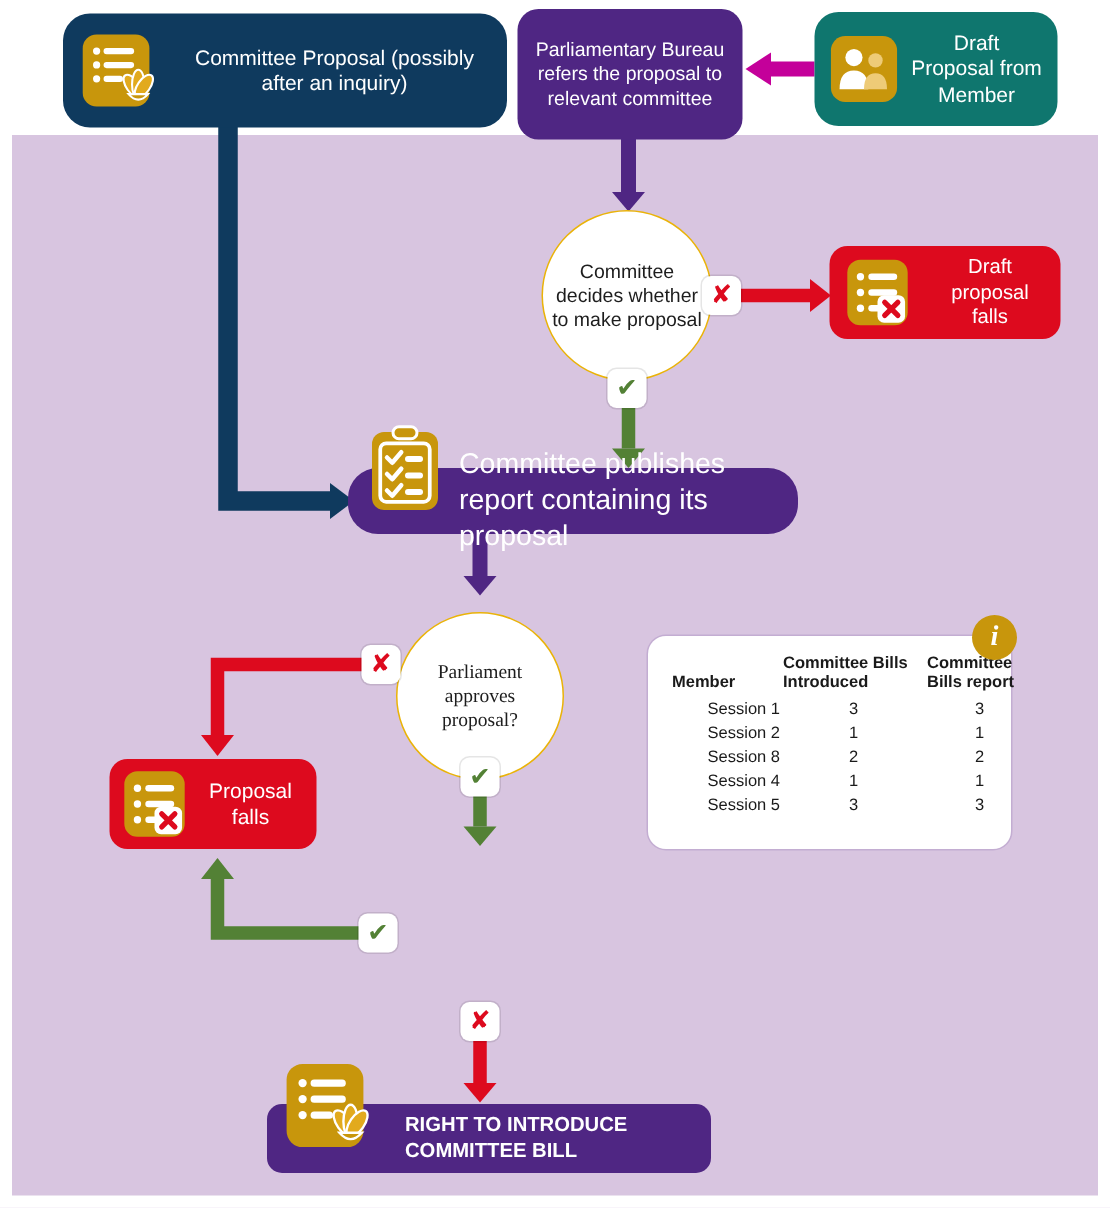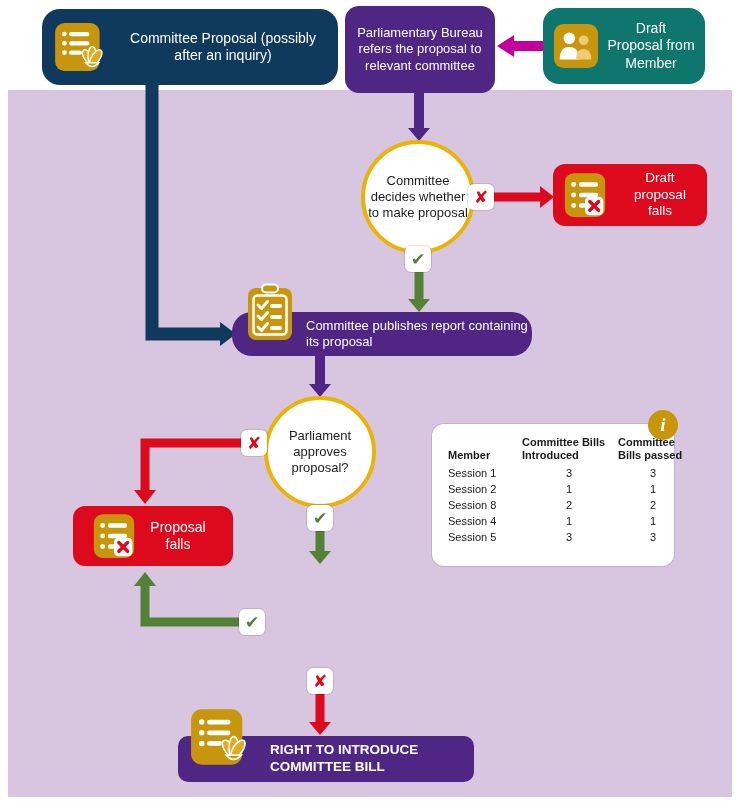--- a/index.html
+++ b/index.html
@@ -12,21 +12,21 @@
   svg.arrows { position:absolute; left:0; top:0; z-index:1; pointer-events:none; }
 
   .box { position:absolute; display:flex; align-items:center; justify-content:center;
     color:#fff; z-index:2; box-sizing:border-box; text-align:center; }
   .navy { background:#0f3a5e; }
   .purple { background:#4f2683; }
   .magenta { background:#0f766e; }
   .red { background:#dd0a1e; }
   .box-label { line-height:1.25; }
 
-  .circle { position:absolute; background:#fff; border:4px solid #eab308; border-radius:50%;
+  .circle { position:absolute; background:#fff; border:1px solid #eab308; border-radius:50%;
     display:flex; align-items:center; justify-content:center; text-align:center;
     color:#1d1d1d; z-index:2; box-sizing:border-box; }
   .circle span { line-height:1.25; }
 
   .badge { position:absolute; width:26px; height:26px; background:#fff; border-radius:6px;
     display:flex; align-items:center; justify-content:center; z-index:3;
     font-family:"DejaVu Sans", sans-serif; font-weight:bold; font-size:17px;
     box-shadow:0 0 0 1px rgba(0,0,0,.10); }
   .badge.x { color:#dd0a1e; }
   .badge.check { color:#538135; }
@@ -36,21 +36,21 @@
   .float-icon { position:absolute; z-index:3; }
 
   .info-box { position:absolute; left:432px; top:424px; width:242px; height:142px;
     background:#fff; border-radius:12px; z-index:2; box-sizing:border-box;
     padding:12px 10px 8px 16px; box-shadow:0 0 0 1px rgba(79,38,131,.15); }
   .tbl { display:grid; grid-template-columns:72px 94px 70px; column-gap:2px; row-gap:1px;
     font-size:11px; color:#1a1a1a; }
   .tbl .th { font-weight:bold; line-height:1.15; text-align:left; margin-bottom:4px; }
   .tbl .th.c1 { text-align:left; align-self:end; margin-bottom:4px; }
   .tbl .td { line-height:1.35; text-align:center; }
-  .tbl .td.c1 { text-align:left; }
+  .tbl .td.c1 { text-align:right; }
   .info-icon { position:absolute; left:648px; top:410px; width:30px; height:30px;
     background:#c8960c; border-radius:50%; z-index:3; color:#fff;
     display:flex; align-items:center; justify-content:center;
     font-family:"Liberation Serif", serif; font-weight:bold; font-style:italic; font-size:19px; }
 </style>
 </head>
 <body>
 
 <div class="canvas">
 
@@ -171,36 +171,36 @@
 
   <div class="box red" style="left:553px;top:164px;width:154px;height:62px;border-radius:12px;gap:18px;padding:16px 8px;font-size:13.5px;">
     <span class="icon" style="width:42px;height:46px;">
       <svg viewBox="0 0 48 52">
           <use href="#sym-doc-x"></use>
         </svg>
     </span>
     <span class="box-label" style="max-width:72px;">Draft proposal falls</span>
   </div>
 
-  <div class="box purple" style="left:232px;top:312px;width:300px;height:44px;border-radius:20px;padding-left:74px;justify-content:flex-start;text-align:left;font-size:13px;">
+  <div class="box purple" style="left:232px;top:312px;width:300px;height:44px;border-radius:20px;padding-left:74px;justify-content:flex-start;text-align:left;font-size:19px;">
     <span class="box-label">Committee publishes report containing its proposal</span>
   </div>
   <span class="icon float-icon" style="left:247px;top:283px;width:46px;height:58px;">
     <svg viewBox="0 0 46 58">
         <use href="#sym-clipboard"></use>
       </svg>
   </span>
 
-  <div class="circle" style="left:264px;top:396px;width:112px;height:112px;font-size:13px;">
+  <div class="circle" style="left:264px;top:408px;width:112px;height:112px;font-size:13px;font-family:Liberation Serif, serif;">
     <span style="max-width:95px;">Parliament approves proposal?</span>
   </div>
   <div class="badge x" style="left:241px;top:430px;">✘</div>
   <div class="badge check" style="left:307px;top:505px;">✔</div>
 
-  <div class="box red" style="left:73px;top:506px;width:160px;height:60px;border-radius:12px;gap:8px;padding:0 8px;font-size:14px;">
+  <div class="box red" style="left:73px;top:506px;width:138px;height:60px;border-radius:12px;gap:8px;padding:0 8px;font-size:14px;">
     <span class="icon" style="width:42px;height:46px;">
       <svg viewBox="0 0 48 52">
           <use href="#sym-doc-x"></use>
         </svg>
     </span>
     <span class="box-label" style="max-width:70px;">Proposal falls</span>
   </div>
 
   <div class="badge check" style="left:239px;top:609px;">✔</div>
   <div class="badge x" style="left:307px;top:668px;">✘</div>
@@ -211,21 +211,21 @@
   <span class="icon float-icon" style="left:190px;top:708px;width:64px;height:58px;">
     <svg viewBox="0 0 60 54">
         <use href="#sym-doc-thistle"></use>
       </svg>
   </span>
 
   <div class="info-box">
     <div class="tbl">
       <div class="th c1">Member</div>
       <div class="th">Committee Bills Introduced</div>
-      <div class="th">Committee Bills passed</div>
+      <div class="th">Committee Bills report</div>
 
       <div class="td c1">Session 1</div>
       <div class="td">3</div>
       <div class="td">3</div>
 
       <div class="td c1">Session 2</div>
       <div class="td">1</div>
       <div class="td">1</div>
 
       <div class="td c1">Session 8</div>

